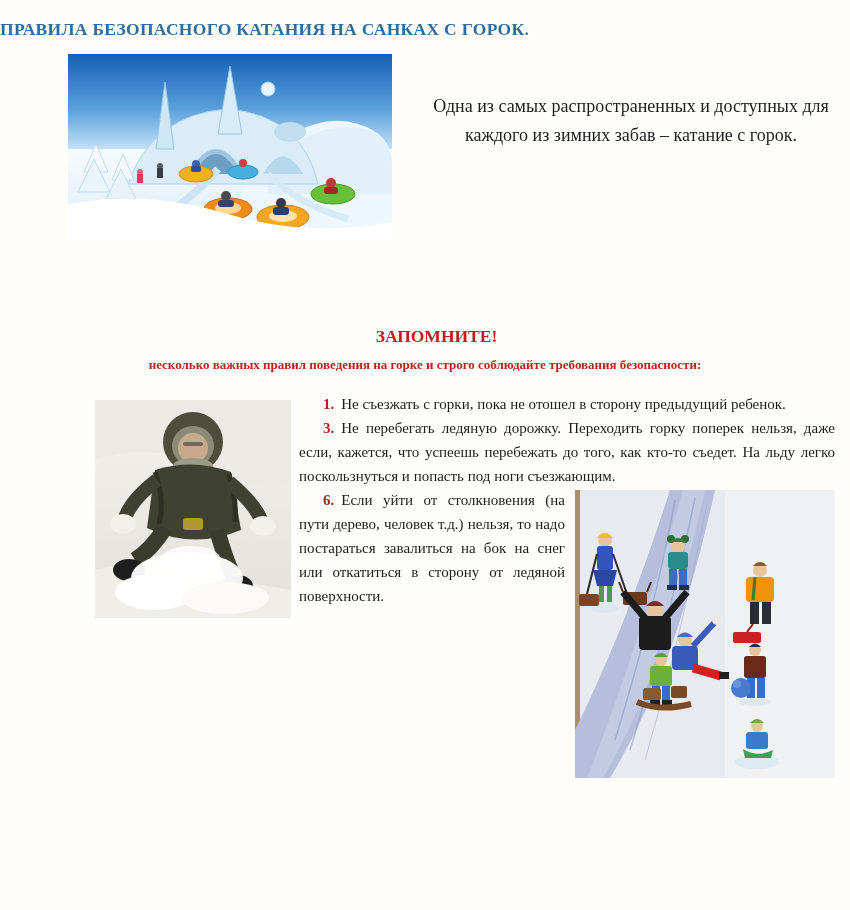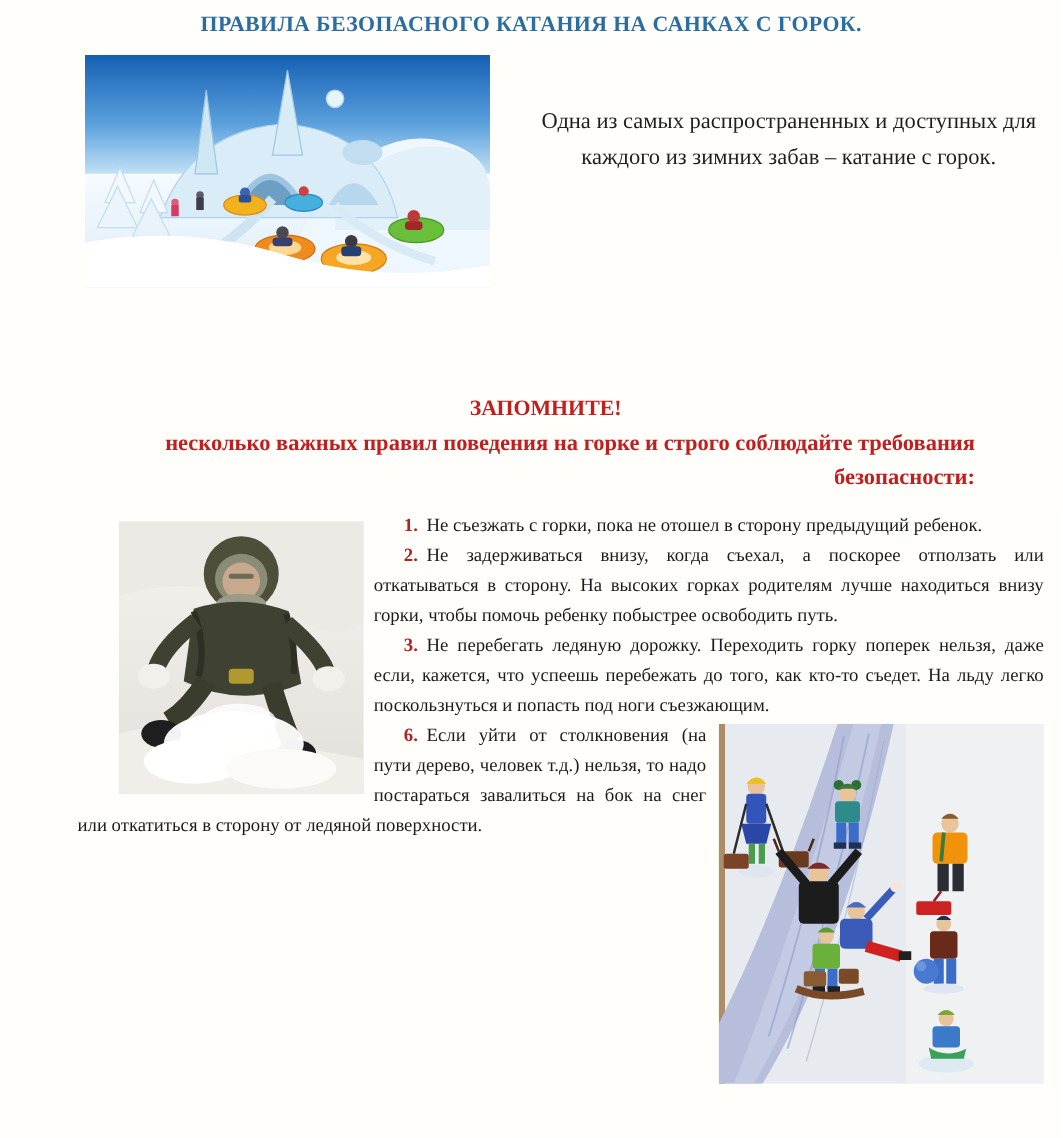--- a/index.html
+++ b/index.html
@@ -6,22 +6,22 @@
   body {
     width:850px; height:910px;
     background:#ffffff;
     font-family:"Liberation Serif", serif;
     color:#1c1c1c;
     overflow:hidden;
   }
   .page { position:relative; width:850px; height:910px; background:#fffefb; }
 
   .title {
-    margin:0; padding-top:9px;
-    text-align:center;
+    margin:0; padding-top:19px;
+    text-align:left;
     font-size:17.5px; font-weight:bold;
     color:#2b6d9e; letter-spacing:0.3px;
   }
 
   .top-section { position:relative; height:240px; }
   .slide-image {
     position:absolute; left:68px; top:14px;
     width:324px; height:186px;
     display:block;
   }
@@ -30,22 +30,22 @@
     text-align:center; font-size:18px; line-height:29px; color:#1e1e1e;
   }
 
   .remember-heading {
     margin:46px 0 4px 0;
     text-align:center;
     font-size:17.5px; font-weight:bold; color:#c11e1e;padding-left:23px;
   }
   .remember-sub {
     margin:0 auto; width:710px;
-    text-align:right;
-    font-size:18px; font-weight:bold; color:#c11e1e;
+    text-align:center;
+    font-size:13px; font-weight:bold; color:#c11e1e;
     line-height:27px;
   }
 
   .rules {
     margin:14px 15px 0 62px;
   }
   .photo-float {
     float:left; width:196px; height:218px;
     margin:8px 8px 4px 33px;
   }
@@ -176,21 +176,20 @@
         <rect x="88" y="118" width="20" height="12" fill="#b09a30" rx="3"></rect>
 
         <ellipse cx="92" cy="178" rx="56" ry="26" fill="#ffffff" opacity="0.95"></ellipse>
         <ellipse cx="60" cy="192" rx="40" ry="18" fill="#ffffff"></ellipse>
         <ellipse cx="130" cy="198" rx="44" ry="16" fill="#fbfaf7"></ellipse>
         <ellipse cx="96" cy="160" rx="30" ry="14" fill="#ffffff" opacity="0.8"></ellipse>
       </svg>
     </div>
 
     <p class="rule"><span class="num">1.</span><span>Не съезжать с горки, пока не отошел в сторону предыдущий ребенок.</span></p>
-    <p class="rule"><span class="num">2.</span><span>Не задерживаться внизу, когда съехал, а поскорее отползать или откатываться в сторону. На высоких горках родителям лучше находиться внизу горки, чтобы помочь ребенку побыстрее освободить путь.</span></p>
     <p class="rule"><span class="num">3.</span><span>Не перебегать ледяную дорожку. Переходить горку поперек нельзя, даже если, кажется, что успеешь перебежать до того, как кто-то съедет. На льду легко поскользнуться и попасть под ноги съезжающим.</span></p>
 
     <div class="drawing-float">
       <svg viewBox="0 0 260 288" preserveAspectRatio="none">
         <rect width="260" height="288" fill="#e7eaef"></rect>
         <rect x="150" y="0" width="110" height="288" fill="#eff1f3"></rect>
         <rect x="0" y="0" width="5" height="288" fill="#ab8d66"></rect>
 
         <path d="M95,0 L140,0 Q120,90 95,160 Q70,230 35,288 L0,288 L0,240 Q50,140 95,0 Z" fill="#b6bedb"></path>
         <path d="M108,0 L130,0 Q110,90 86,160 Q62,230 28,288 L12,288 Q55,180 108,0 Z" fill="#c7cde6" opacity="0.8"></path>

